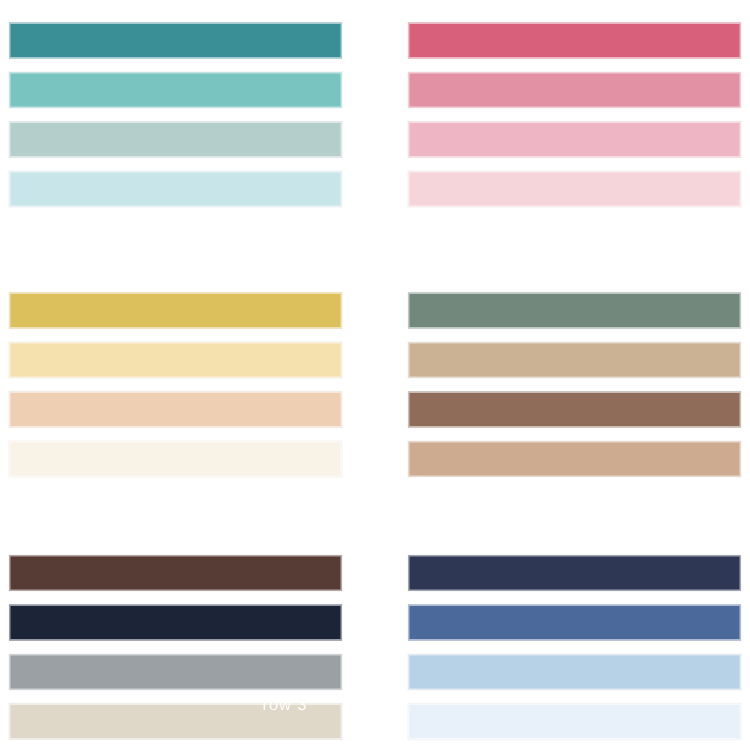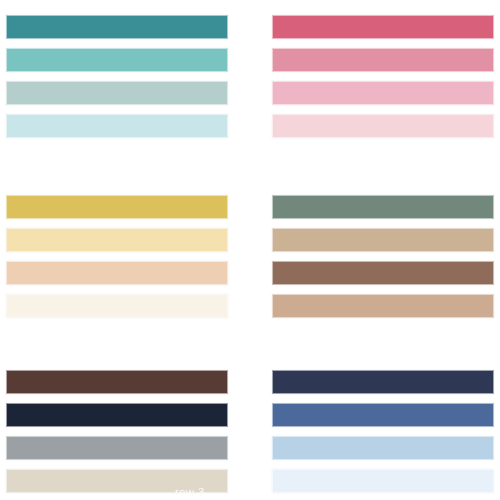--- a/index.html
+++ b/index.html
@@ -49,21 +49,21 @@
     position: absolute;
     color: #fdfdfb;
     font-size: 9px;
     letter-spacing: 0.6px;
     user-select: none;
     white-space: nowrap;
   }
   .artifact.a0 { left: 200px; top: 140px; }
   .artifact.a1 { left: 165px; top: 316px; }
   .artifact.a2 { left: 210px; top: 330px; }
-  .artifact.a3 { left: 175px; top: 486px; font-size: 11px; color: #fcfcfa; }
+  .artifact.a3 { left: 175px; top: 464px; font-size: 11px; color: #fcfcfa; }
   .artifact.a4 { left: 430px; top: 486px; font-size: 11px; color: #fcfcfa; }
 </style>
 </head>
 <body>
 
 <div id="palette-canvas" style="background-color: rgb(255, 255, 255);">
 
   <div class="palette-group grp-0">
     <div class="swatch-row" style="background-color: rgb(58, 142, 150);"></div>
     <div class="swatch-row" style="background-color: rgb(121, 196, 192);"></div>

